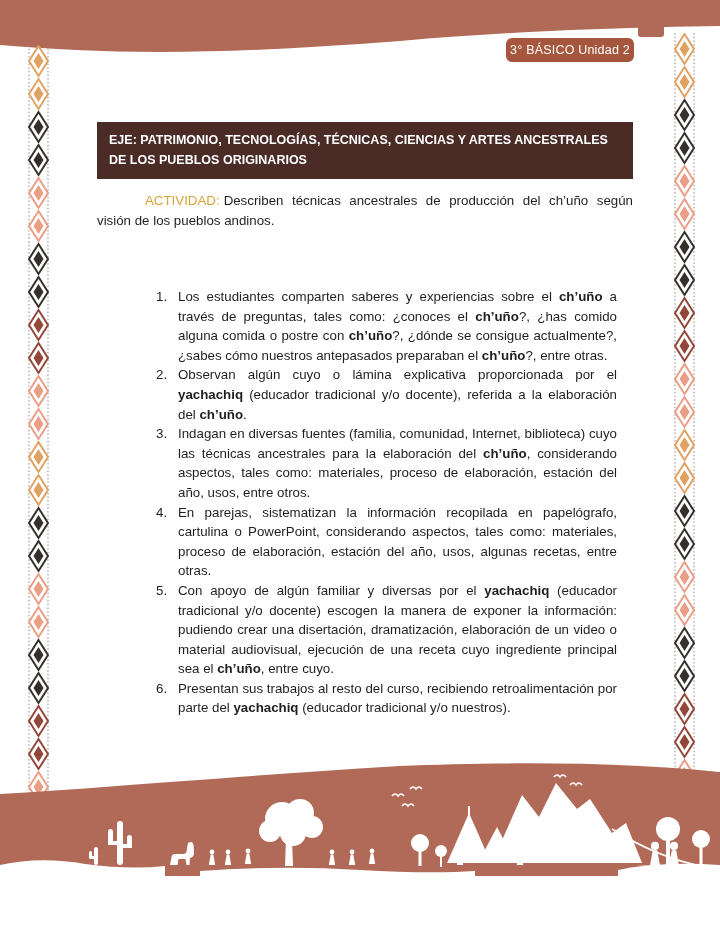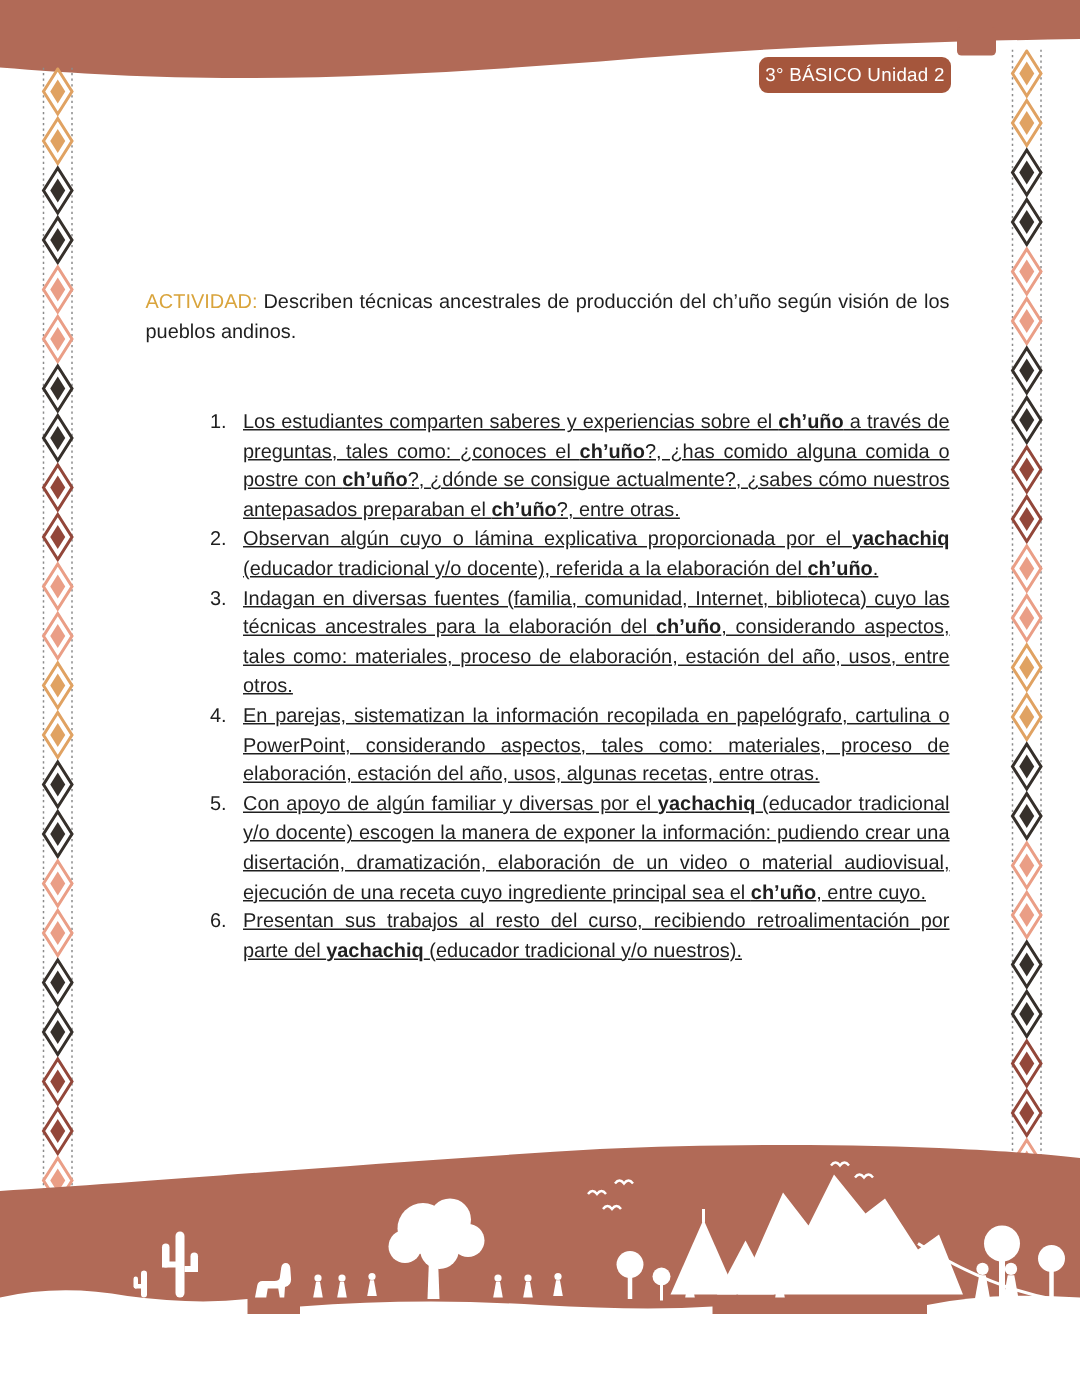--- a/index.html
+++ b/index.html
@@ -15,24 +15,24 @@
       background:var(--badge,#a5563c);border-radius:6px;color:#fff;font-size:12.5px;
       display:flex;align-items:center;justify-content:center;letter-spacing:.2px;}
   .strip{position:absolute;width:25px;}
   .strip-left{left:26px;top:45px;}
   .strip-right{left:672px;top:33px;}
   .content{position:absolute;left:97px;width:536px;}
   .page-title{top:82px;text-align:center;font-size:15.5px;color:#1d1d1d;letter-spacing:.2px;}
   .eje-banner{top:122px;background:var(--eje,#4a2b25);color:#ffffff;font-weight:bold;
       font-size:12.5px;line-height:1.62;padding:8px 12px;box-sizing:border-box;}
   .activity{top:191px;font-size:13.3px;line-height:19.6px;text-align:justify;}
-  .activity-label{color:var(--gold,#d9a43c);margin-right:4px;}
+  .activity-label{color:var(--gold,#d9a43c);margin-right:4px;margin-left:48px;}
   .examples-heading{top:244px;font-size:13.3px;}
   .examples{top:271px;}
-  ol.ex{list-style:none;counter-reset:item;margin:0;padding:0 0 0 43px;text-decoration:underline;}
+  ol.ex{list-style:none;counter-reset:item;margin:16px;padding:0 0 0 43px;}
   ol.ex li{counter-increment:item;position:relative;padding-left:22px;text-align:justify;
       font-size:13.3px;line-height:19.6px;}
   ol.ex li::before{content:counter(item) ".";position:absolute;left:0;}
 </style>
 </head>
 <body>
 
 <div class="page">
 
   <svg class="top-band" width="720" height="70" viewBox="0 0 720 70">
@@ -140,20 +140,21 @@
       <path d="M12.5 635 L17.5 643 L12.5 651 L7.5 643 Z" fill="#36302b"></path>
       <path d="M12.5 661 L22 676 L12.5 691 L3 676 Z" fill="none" stroke="#93473a" stroke-width="2"></path>
       <path d="M12.5 668 L17.5 676 L12.5 684 L7.5 676 Z" fill="#93473a"></path>
       <path d="M12.5 694 L22 709 L12.5 724 L3 709 Z" fill="none" stroke="#93473a" stroke-width="2"></path>
       <path d="M12.5 701 L17.5 709 L12.5 717 L7.5 709 Z" fill="#93473a"></path>
       <path d="M12.5 727 L22 742 L12.5 757 L3 742 Z" fill="none" stroke="#ea9e86" stroke-width="2"></path>
       <path d="M12.5 734 L17.5 742 L12.5 750 L7.5 742 Z" fill="#ea9e86"></path>
     </svg>
 
 
+  <div class="content eje-banner">EJE: PATRIMONIO, TECNOLOGÍAS, TÉCNICAS, CIENCIAS Y ARTES ANCESTRALES DE LOS PUEBLOS ORIGINARIOS</div>
 
   <p class="content activity" style="margin:0">
     <span class="activity-label">ACTIVIDAD:</span><span>Describen técnicas ancestrales de producción del ch’uño según visión de los pueblos andinos.</span>
   </p>
 
 
   <div class="content examples">
     <ol class="ex">
         <li><span>Los estudiantes comparten saberes y experiencias sobre el </span><b>ch’uño</b><span> a través de preguntas, tales como: ¿conoces el </span><b>ch’uño</b><span>?, ¿has comido alguna comida o postre con </span><b>ch’uño</b><span>?, ¿dónde se consigue actualmente?, ¿sabes cómo nuestros antepasados preparaban el </span><b>ch’uño</b><span>?, entre otras.</span></li>
         <li><span>Observan algún cuyo o lámina explicativa proporcionada por el </span><b>yachachiq</b><span> (educador tradicional y/o docente), referida a la elaboración del </span><b>ch’uño</b><span>.</span></li>

